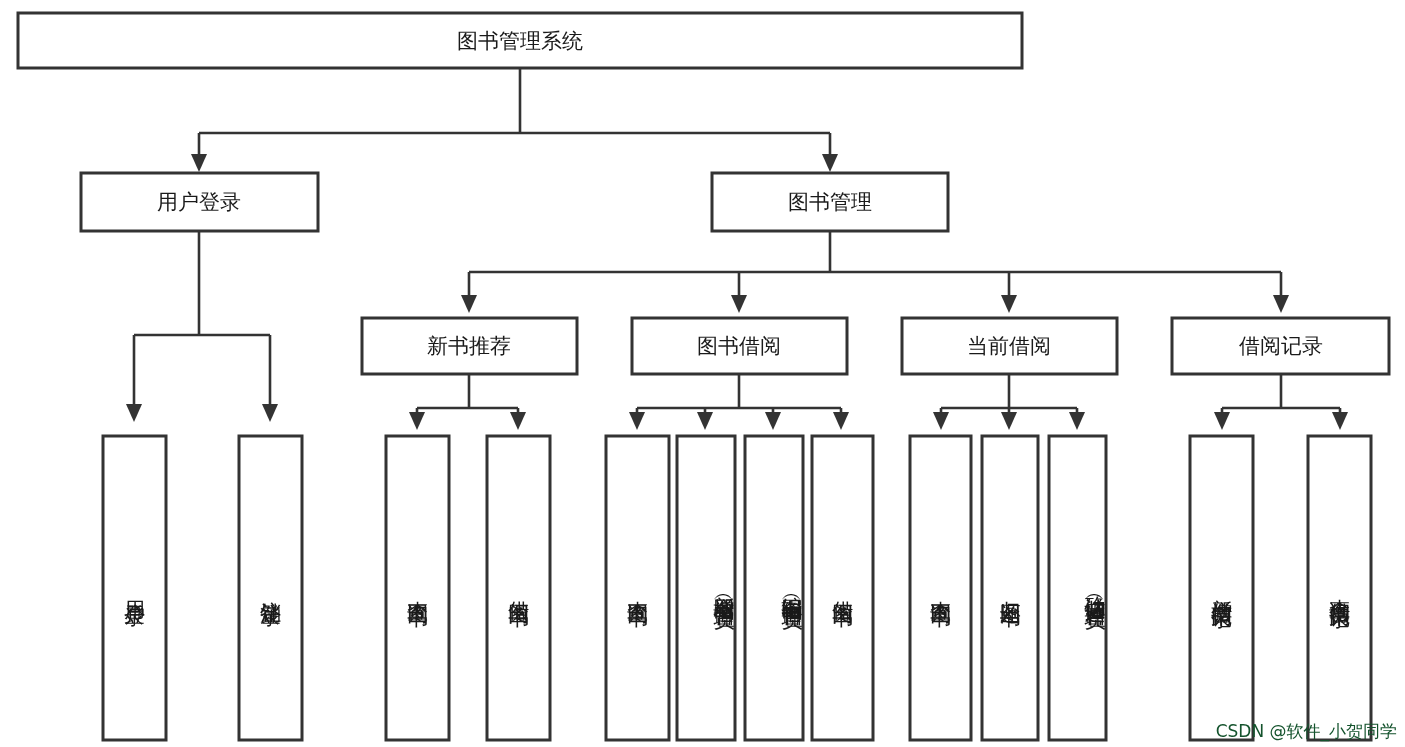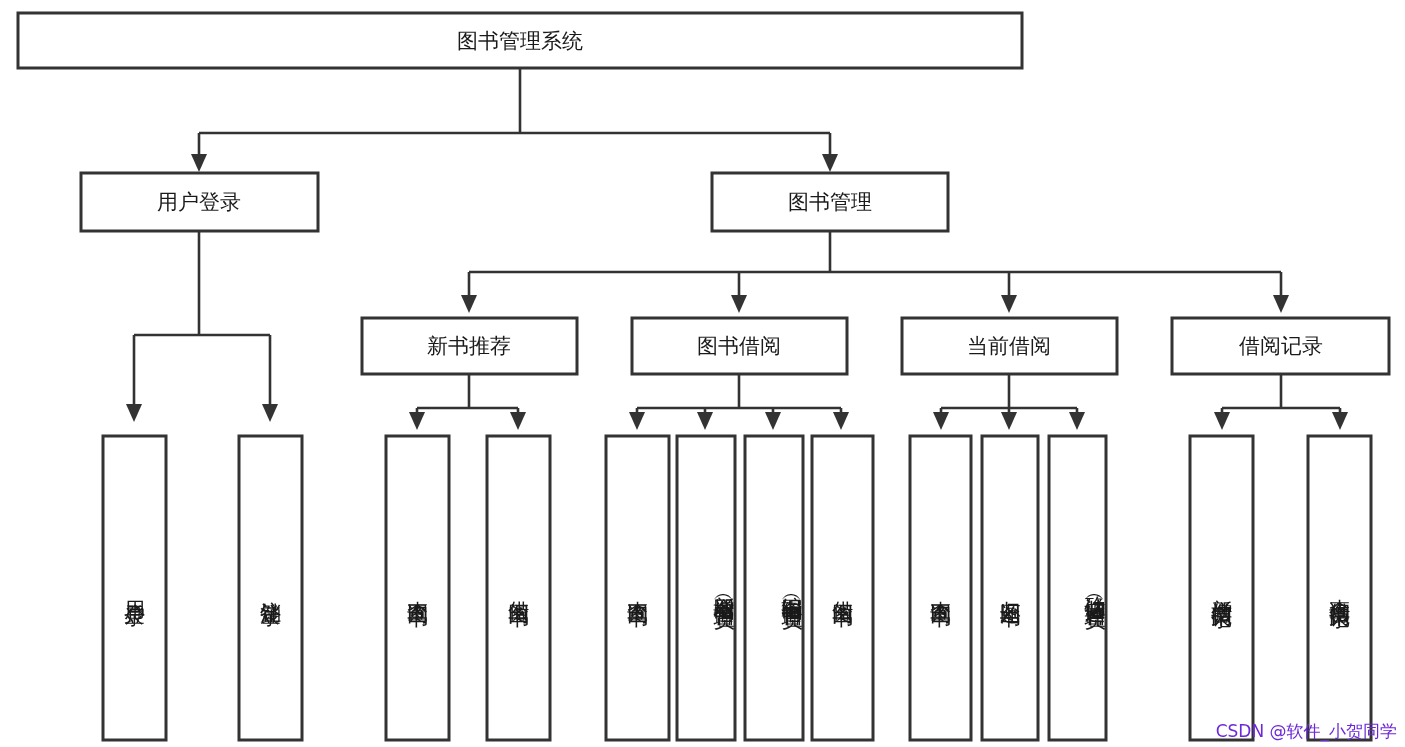--- a/index.html
+++ b/index.html
@@ -65,21 +65,21 @@
     white-space: nowrap;
     pointer-events: none;
     user-select: none;
   }
   .watermark {
     position: absolute;
     right: 8px;
     bottom: 4px;
     font-family: "DejaVu Sans", "Liberation Sans", sans-serif;
     font-size: 17px;
-    color: #6d28d9;
+    color: #14532d;
     white-space: nowrap;
     user-select: none;
   }
 </style>
 </head>
 <body>
 
 <div id="diagram-root">
 
   <svg id="flow" viewBox="0 0 1405 747" xmlns="http://www.w3.org/2000/svg">

